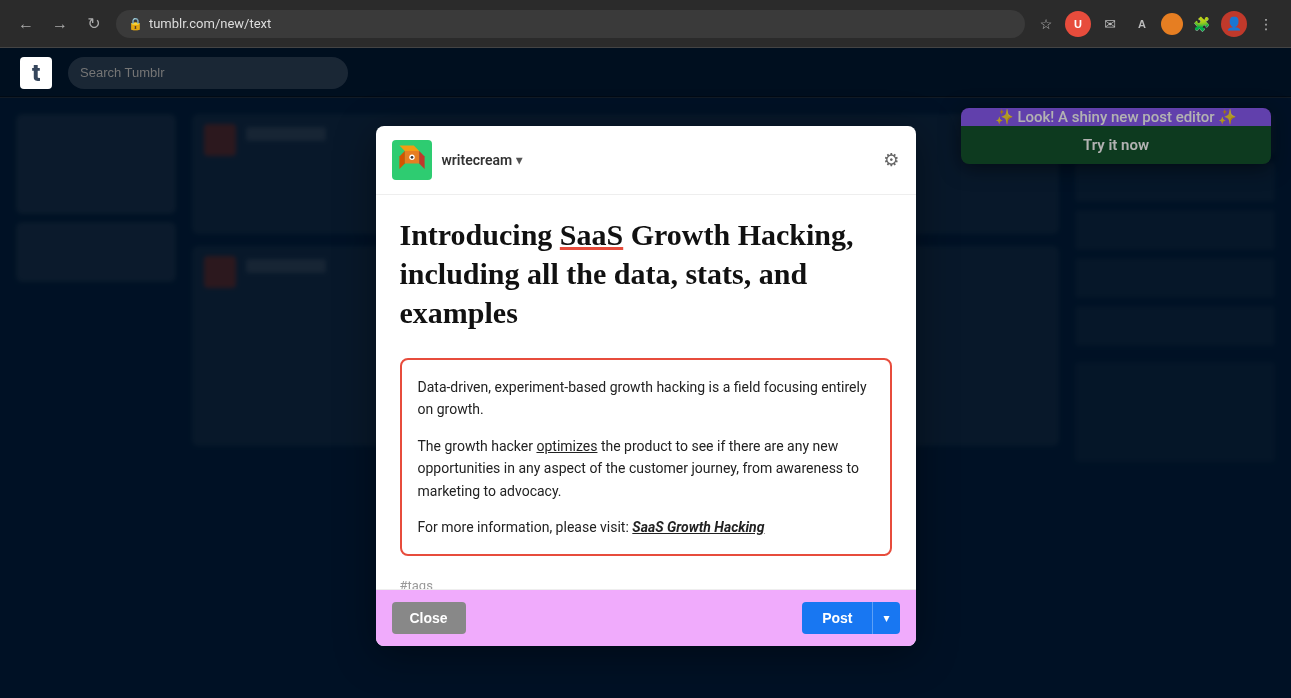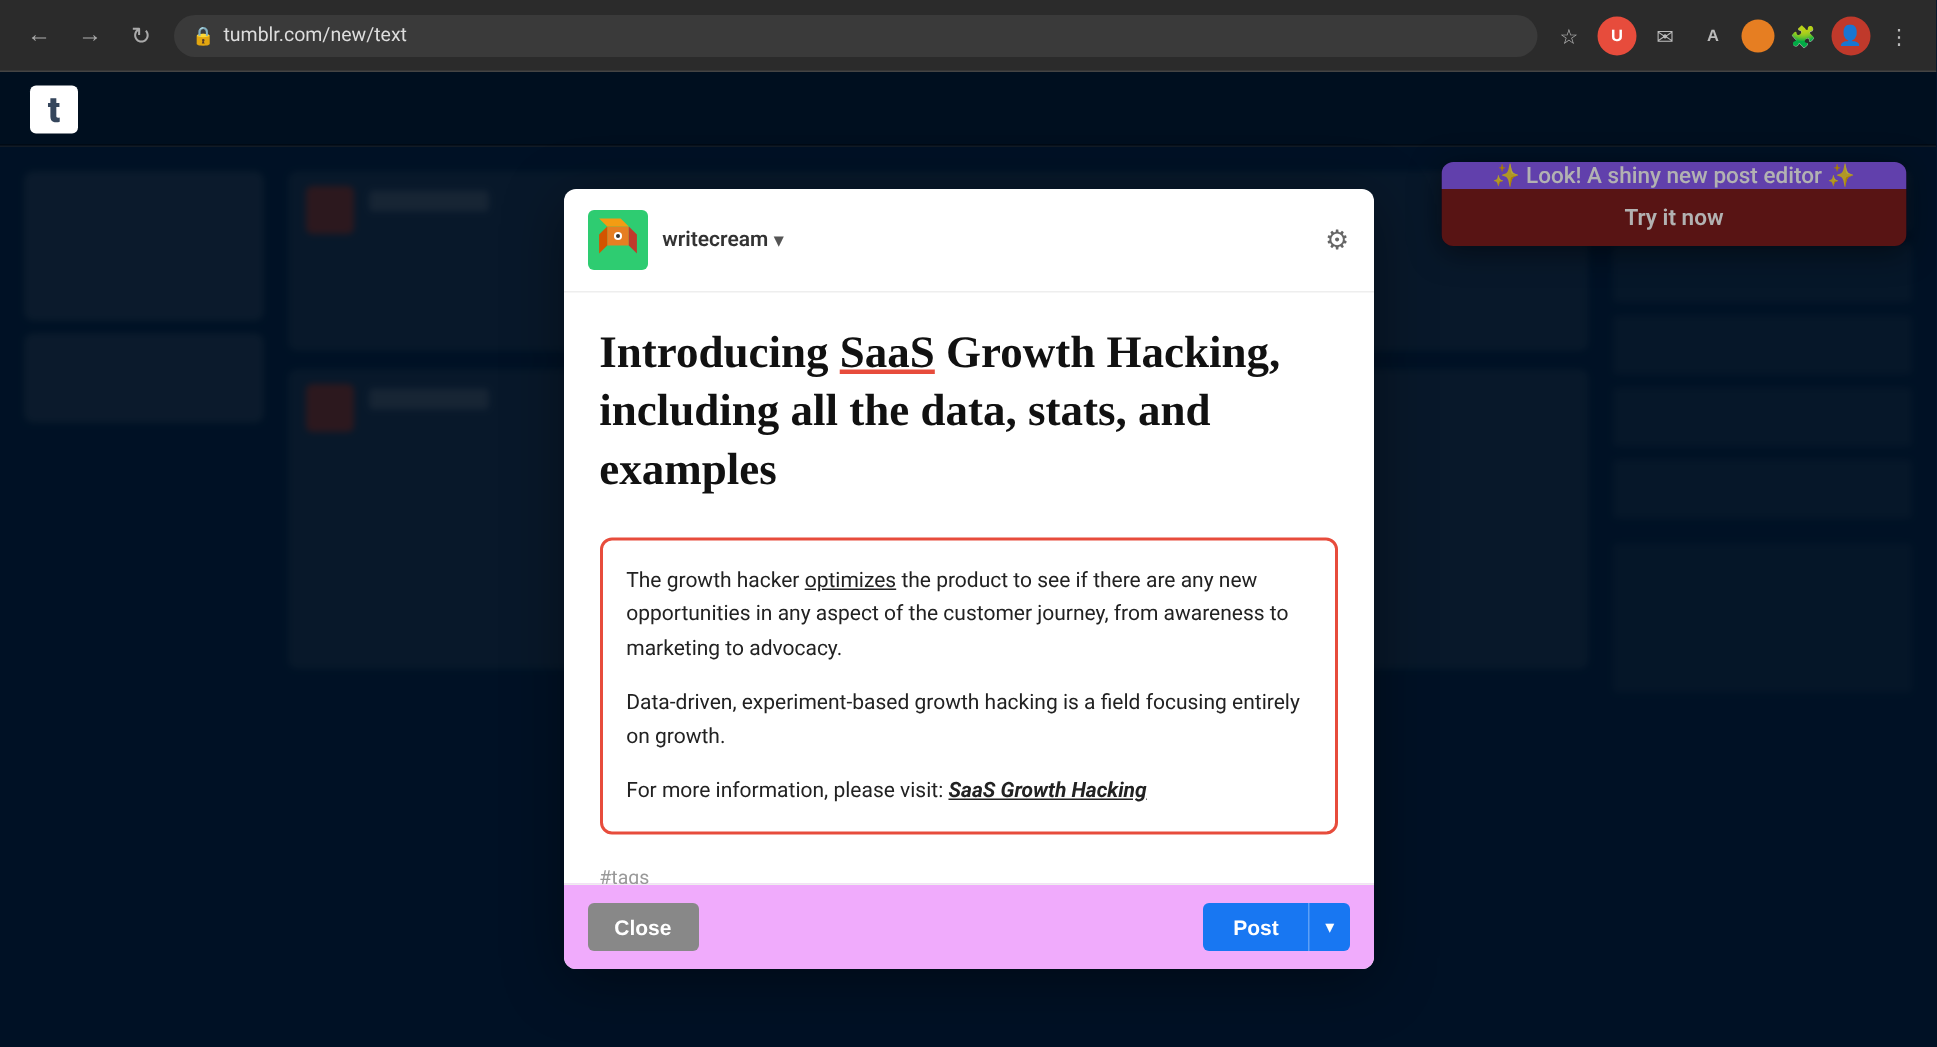--- a/index.html
+++ b/index.html
@@ -183,21 +183,21 @@
     }
     .banner-top {
       background: #8b5cf6;
       padding: 0 16px;
       text-align: center;
       font-size: 15px;
       color: white;
       font-weight: 500;
     }
     .banner-bottom {
-      background: #7f1d1d;
+      background: #14532d;
       padding: 10px 16px;
       text-align: center;
       font-size: 15px;
       color: white;
       font-weight: 600;
       cursor: pointer;
     }
 
     
     .modal-overlay {
@@ -405,20 +405,21 @@
     <button class="browser-icon-btn">🧩</button>
     <button class="browser-icon-btn profile">👤</button>
     <button class="browser-icon-btn">⋮</button>
   </div>
 </div>
 
 <div class="tumblr-bg">
 
   <div class="tumblr-header">
     <div class="tumblr-logo">t</div>
+    <input class="tumblr-search" type="text" placeholder="Search Tumblr" style="">
   </div>
 
   <div class="bg-content">
     <div class="bg-left-col">
       <div class="bg-card"></div>
       <div class="bg-card" style="height:60px;"></div>
     </div>
     <div class="bg-main-col">
       <div class="bg-post-card">
         <div class="bg-post-header">
@@ -476,24 +477,24 @@
         <button class="modal-settings-btn">⚙</button>
       </div>
 
       <div class="modal-body">
         <div class="post-title">
           <span>Introducing </span><span class="underline">SaaS</span><span> Growth Hacking, including all the data, stats, and examples</span>
         </div>
 
         <div class="post-content-box">
           <p class="post-paragraph">
-            <span>The growth hacker </span><span class="underline-text">optimizes</span><span> the product to see if there are any new opportunities in any aspect of the customer journey, from awareness to marketing to advocacy.</span>
+            <span>Data-driven, experiment-based growth hacking is a field focusing entirely on growth.</span>
           </p>
           <p class="post-paragraph">
-            <span>Data-driven, experiment-based growth hacking is a field focusing entirely on growth.</span>
+            <span>The growth hacker </span><span class="underline-text">optimizes</span><span> the product to see if there are any new opportunities in any aspect of the customer journey, from awareness to marketing to advocacy.</span>
           </p>
           <p class="post-paragraph">
             <span>For more information, please visit: </span><a href="#" class="post-link bold-italic">SaaS Growth Hacking</a>
           </p>
         </div>
 
         <div class="tags-input">#tags</div>
       </div>
 
       <div class="modal-footer">

